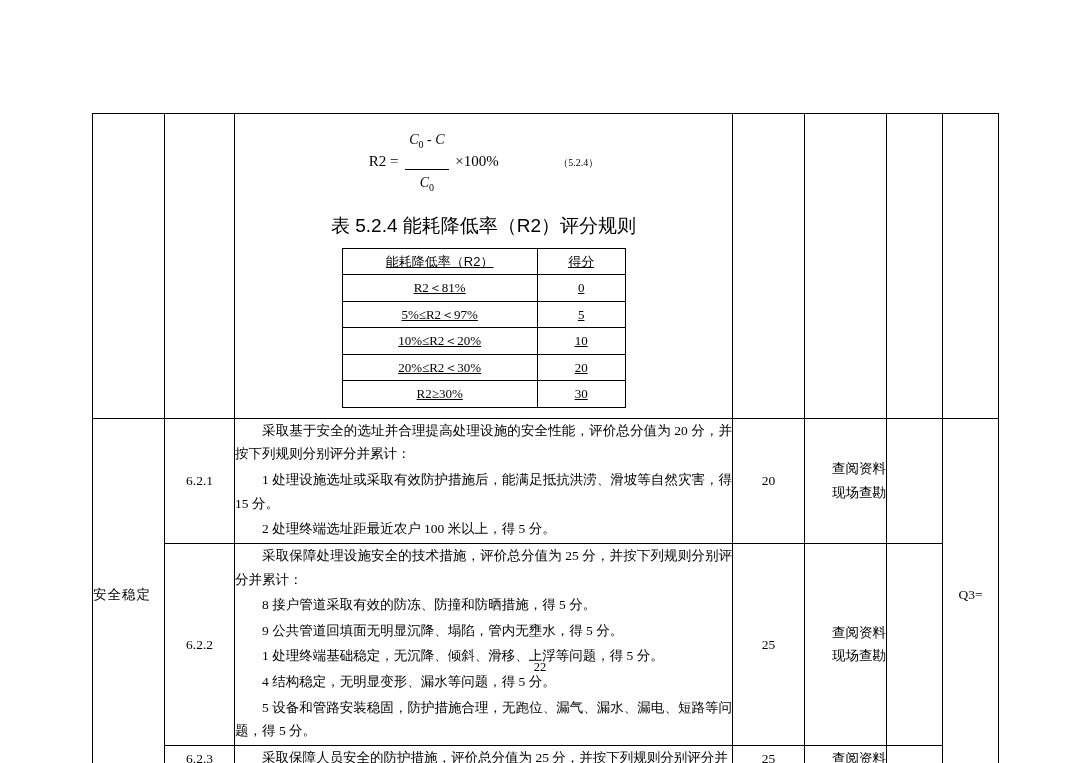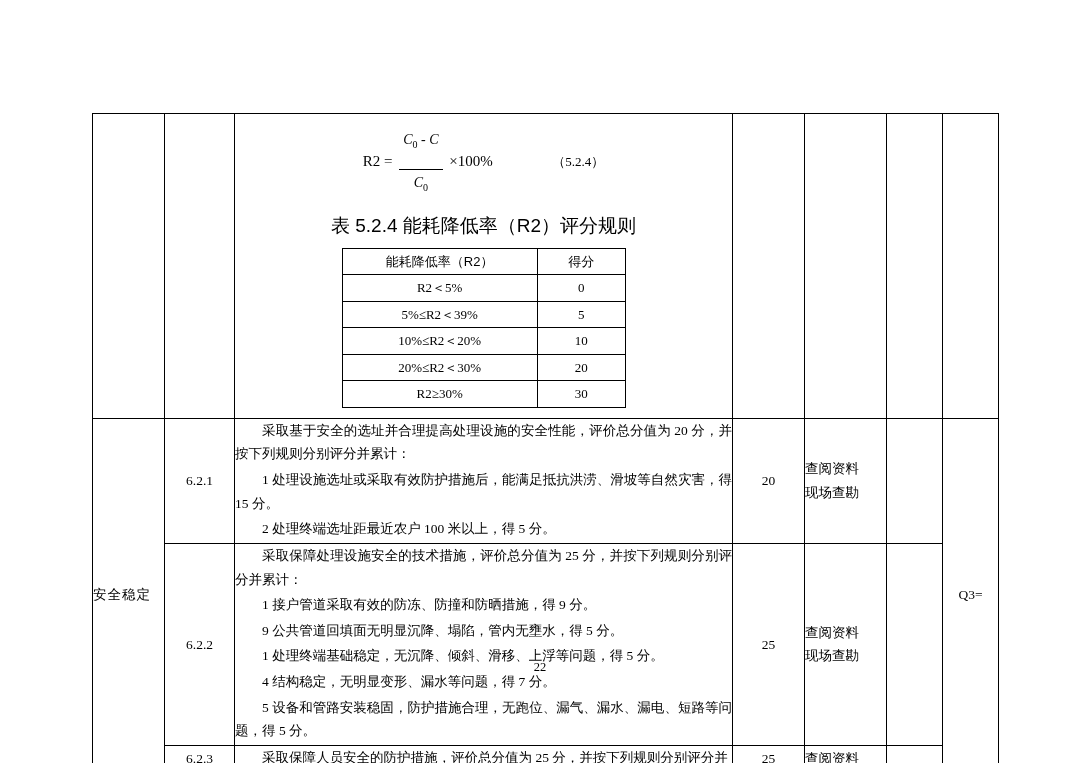--- a/index.html
+++ b/index.html
@@ -54,21 +54,21 @@
   }
   .num-cell {
     text-align: center;
     font-size: 13.5px;
   }
   .score-cell {
     text-align: center;
     font-size: 13.5px;
   }
   .method-cell {
-    text-align: left;
+    text-align: right;
     font-size: 13.5px;
     line-height: 1.7;
   }
   .q3-cell {
     text-align: center;
     font-size: 13.5px;
   }
 
   p.para {
     margin: 0 0 2px 0;
@@ -110,21 +110,21 @@
   .frac .bot {
     display: block;
     padding: 1px 4px 0 4px;
     font-style: italic;
     font-size: 14px;
   }
   .frac sub { font-style: normal; font-size: 10px; }
   .eqnum {
     display: inline-block;
     margin-left: 56px;
-    font-size: 13px;
+    font-size: 10px;
     vertical-align: middle;
   }
 
   .inner-caption {
     text-align: center;
     font-weight: normal;
     font-size: 19px;
     margin: 8px 0 6px 0;
     font-family: "Liberation Sans", sans-serif;
   }
@@ -133,20 +133,21 @@
     border-collapse: collapse;
     width: 284px;
   }
   .inner-table td, .inner-table th {
     border: 1px solid #000;
     text-align: center;
     font-size: 13px;
     padding: 3px 4px;
     font-weight: normal;
     line-height: 1.5;
+    text-decoration: underline;
   }
   .inner-table th {
     font-family: "Liberation Sans", sans-serif;
     font-size: 13px;
   }
   .inner-table .col-a { width: 196px; }
   .inner-table .col-b { width: 88px; }
 
   .page-number {
     position: absolute;
@@ -199,25 +200,25 @@
                 <col class="col-b">
               </colgroup>
             <thead>
               <tr>
                 <th>能耗降低率（R2）</th>
                 <th>得分</th>
               </tr>
             </thead>
             <tbody>
               <tr>
-                <td>R2＜5%</td>
+                <td>R2＜81%</td>
                 <td>0</td>
               </tr>
               <tr>
-                <td>5%≤R2＜39%</td>
+                <td>5%≤R2＜97%</td>
                 <td>5</td>
               </tr>
               <tr>
                 <td>10%≤R2＜20%</td>
                 <td>10</td>
               </tr>
               <tr>
                 <td>20%≤R2＜30%</td>
                 <td>20</td>
               </tr>
@@ -248,24 +249,24 @@
           <div>现场查勘</div>
         </td>
         <td></td>
         <td class="q3-cell" rowspan="3"><span>Q3=</span></td>
       </tr>
 
       <tr>
         <td class="num-cell">6.2.2</td>
         <td class="cell-pad">
           <p class="para">采取保障处理设施安全的技术措施，评价总分值为 25 分，并按下列规则分别评分并累计：</p>
-          <p class="item">1  接户管道采取有效的防冻、防撞和防晒措施，得 9 分。</p>
+          <p class="item">8  接户管道采取有效的防冻、防撞和防晒措施，得 5 分。</p>
           <p class="item">9  公共管道回填面无明显沉降、塌陷，管内无壅水，得 5 分。</p>
           <p class="item">1  处理终端基础稳定，无沉降、倾斜、滑移、上浮等问题，得 5 分。</p>
-          <p class="item">4  结构稳定，无明显变形、漏水等问题，得 7 分。</p>
+          <p class="item">4  结构稳定，无明显变形、漏水等问题，得 5 分。</p>
           <p class="item">5  设备和管路安装稳固，防护措施合理，无跑位、漏气、漏水、漏电、短路等问题，得 5 分。</p>
         </td>
         <td class="score-cell">25</td>
         <td class="method-cell">
           <div>查阅资料</div>
           <div>现场查勘</div>
         </td>
         <td></td>
       </tr>
 

